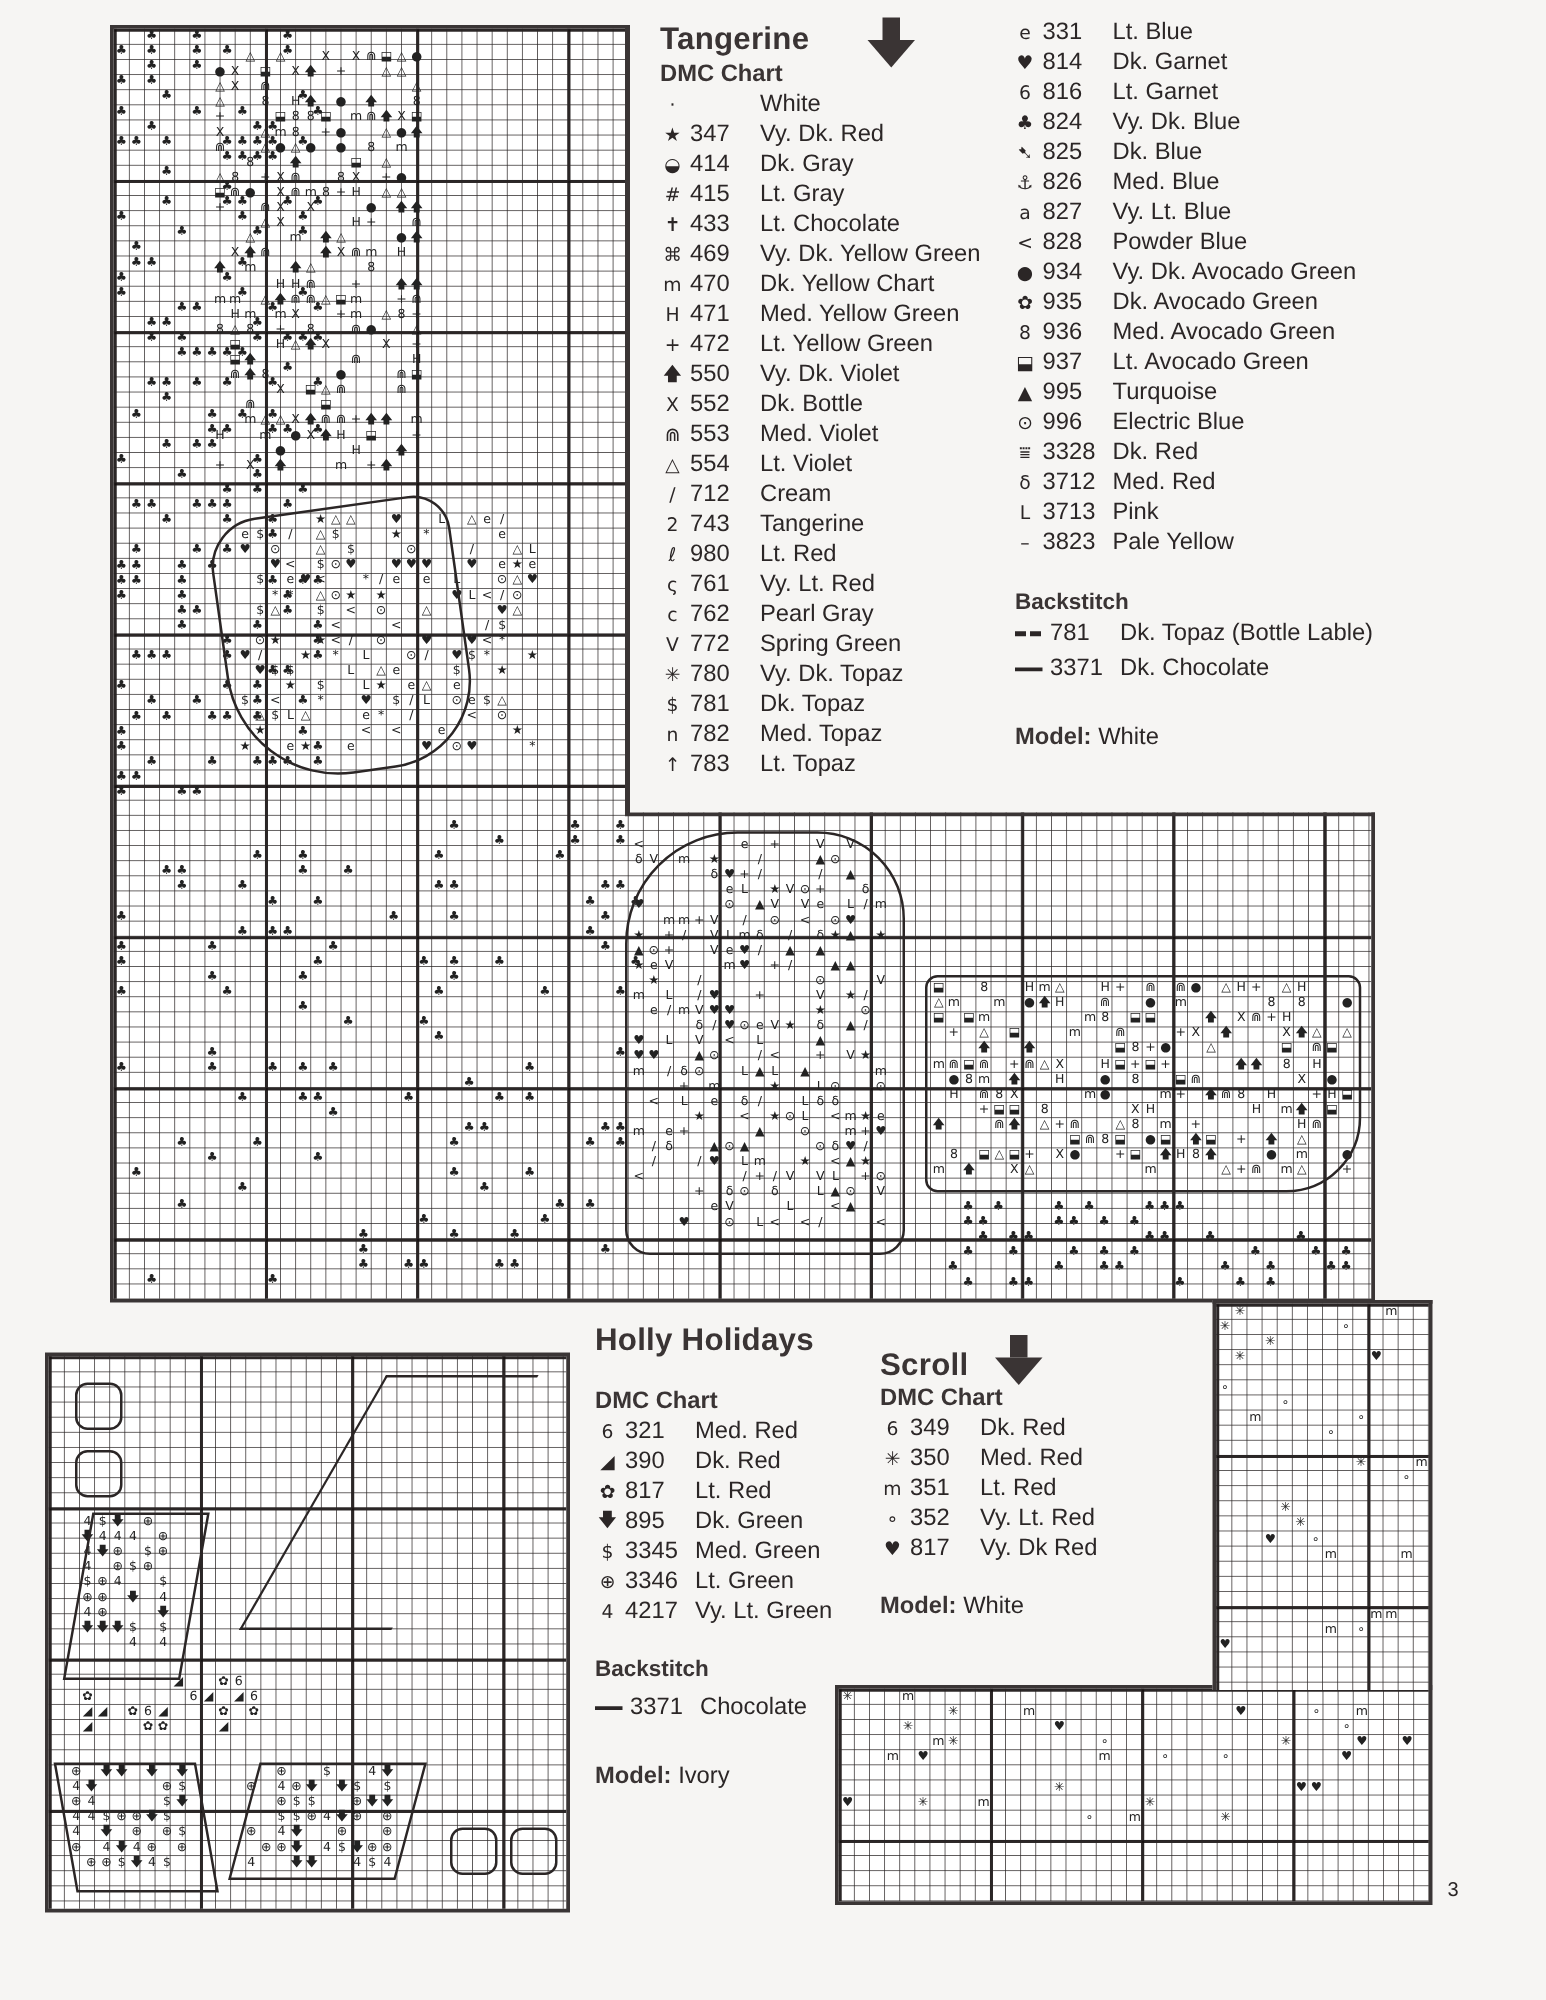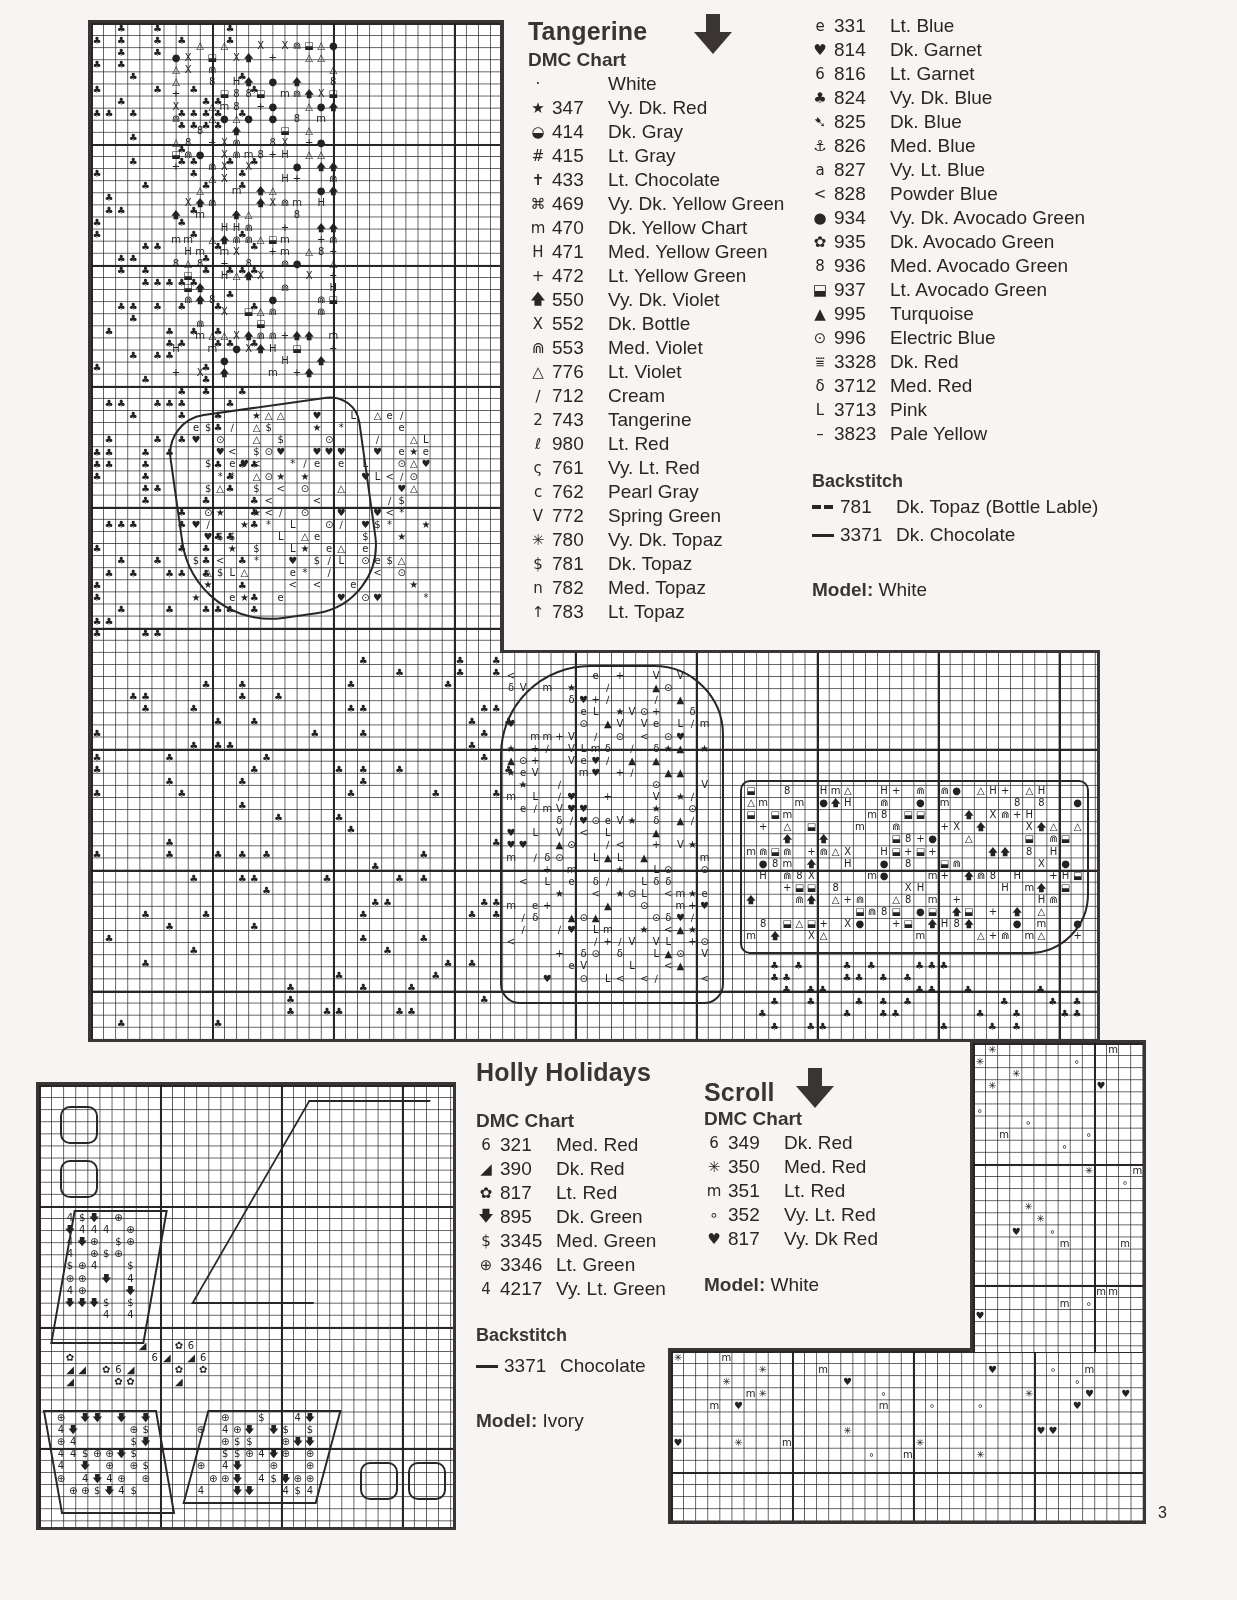--- a/index.html
+++ b/index.html
@@ -1127,21 +1127,21 @@
       <span class="n" style="width: 56px;">552</span>
       <span class="d">Dk. Bottle</span>
     </div>
     <div class="row">
       <span class="s">⋒</span>
       <span class="n" style="width: 56px;">553</span>
       <span class="d">Med. Violet</span>
     </div>
     <div class="row">
       <span class="s">△</span>
-      <span class="n" style="width: 56px;">776</span>
+      <span class="n" style="width: 56px;">554</span>
       <span class="d">Lt. Violet</span>
     </div>
     <div class="row">
       <span class="s">∕</span>
       <span class="n" style="width: 56px;">712</span>
       <span class="d">Cream</span>
     </div>
     <div class="row">
       <span class="s">2</span>
       <span class="n" style="width: 56px;">743</span>

